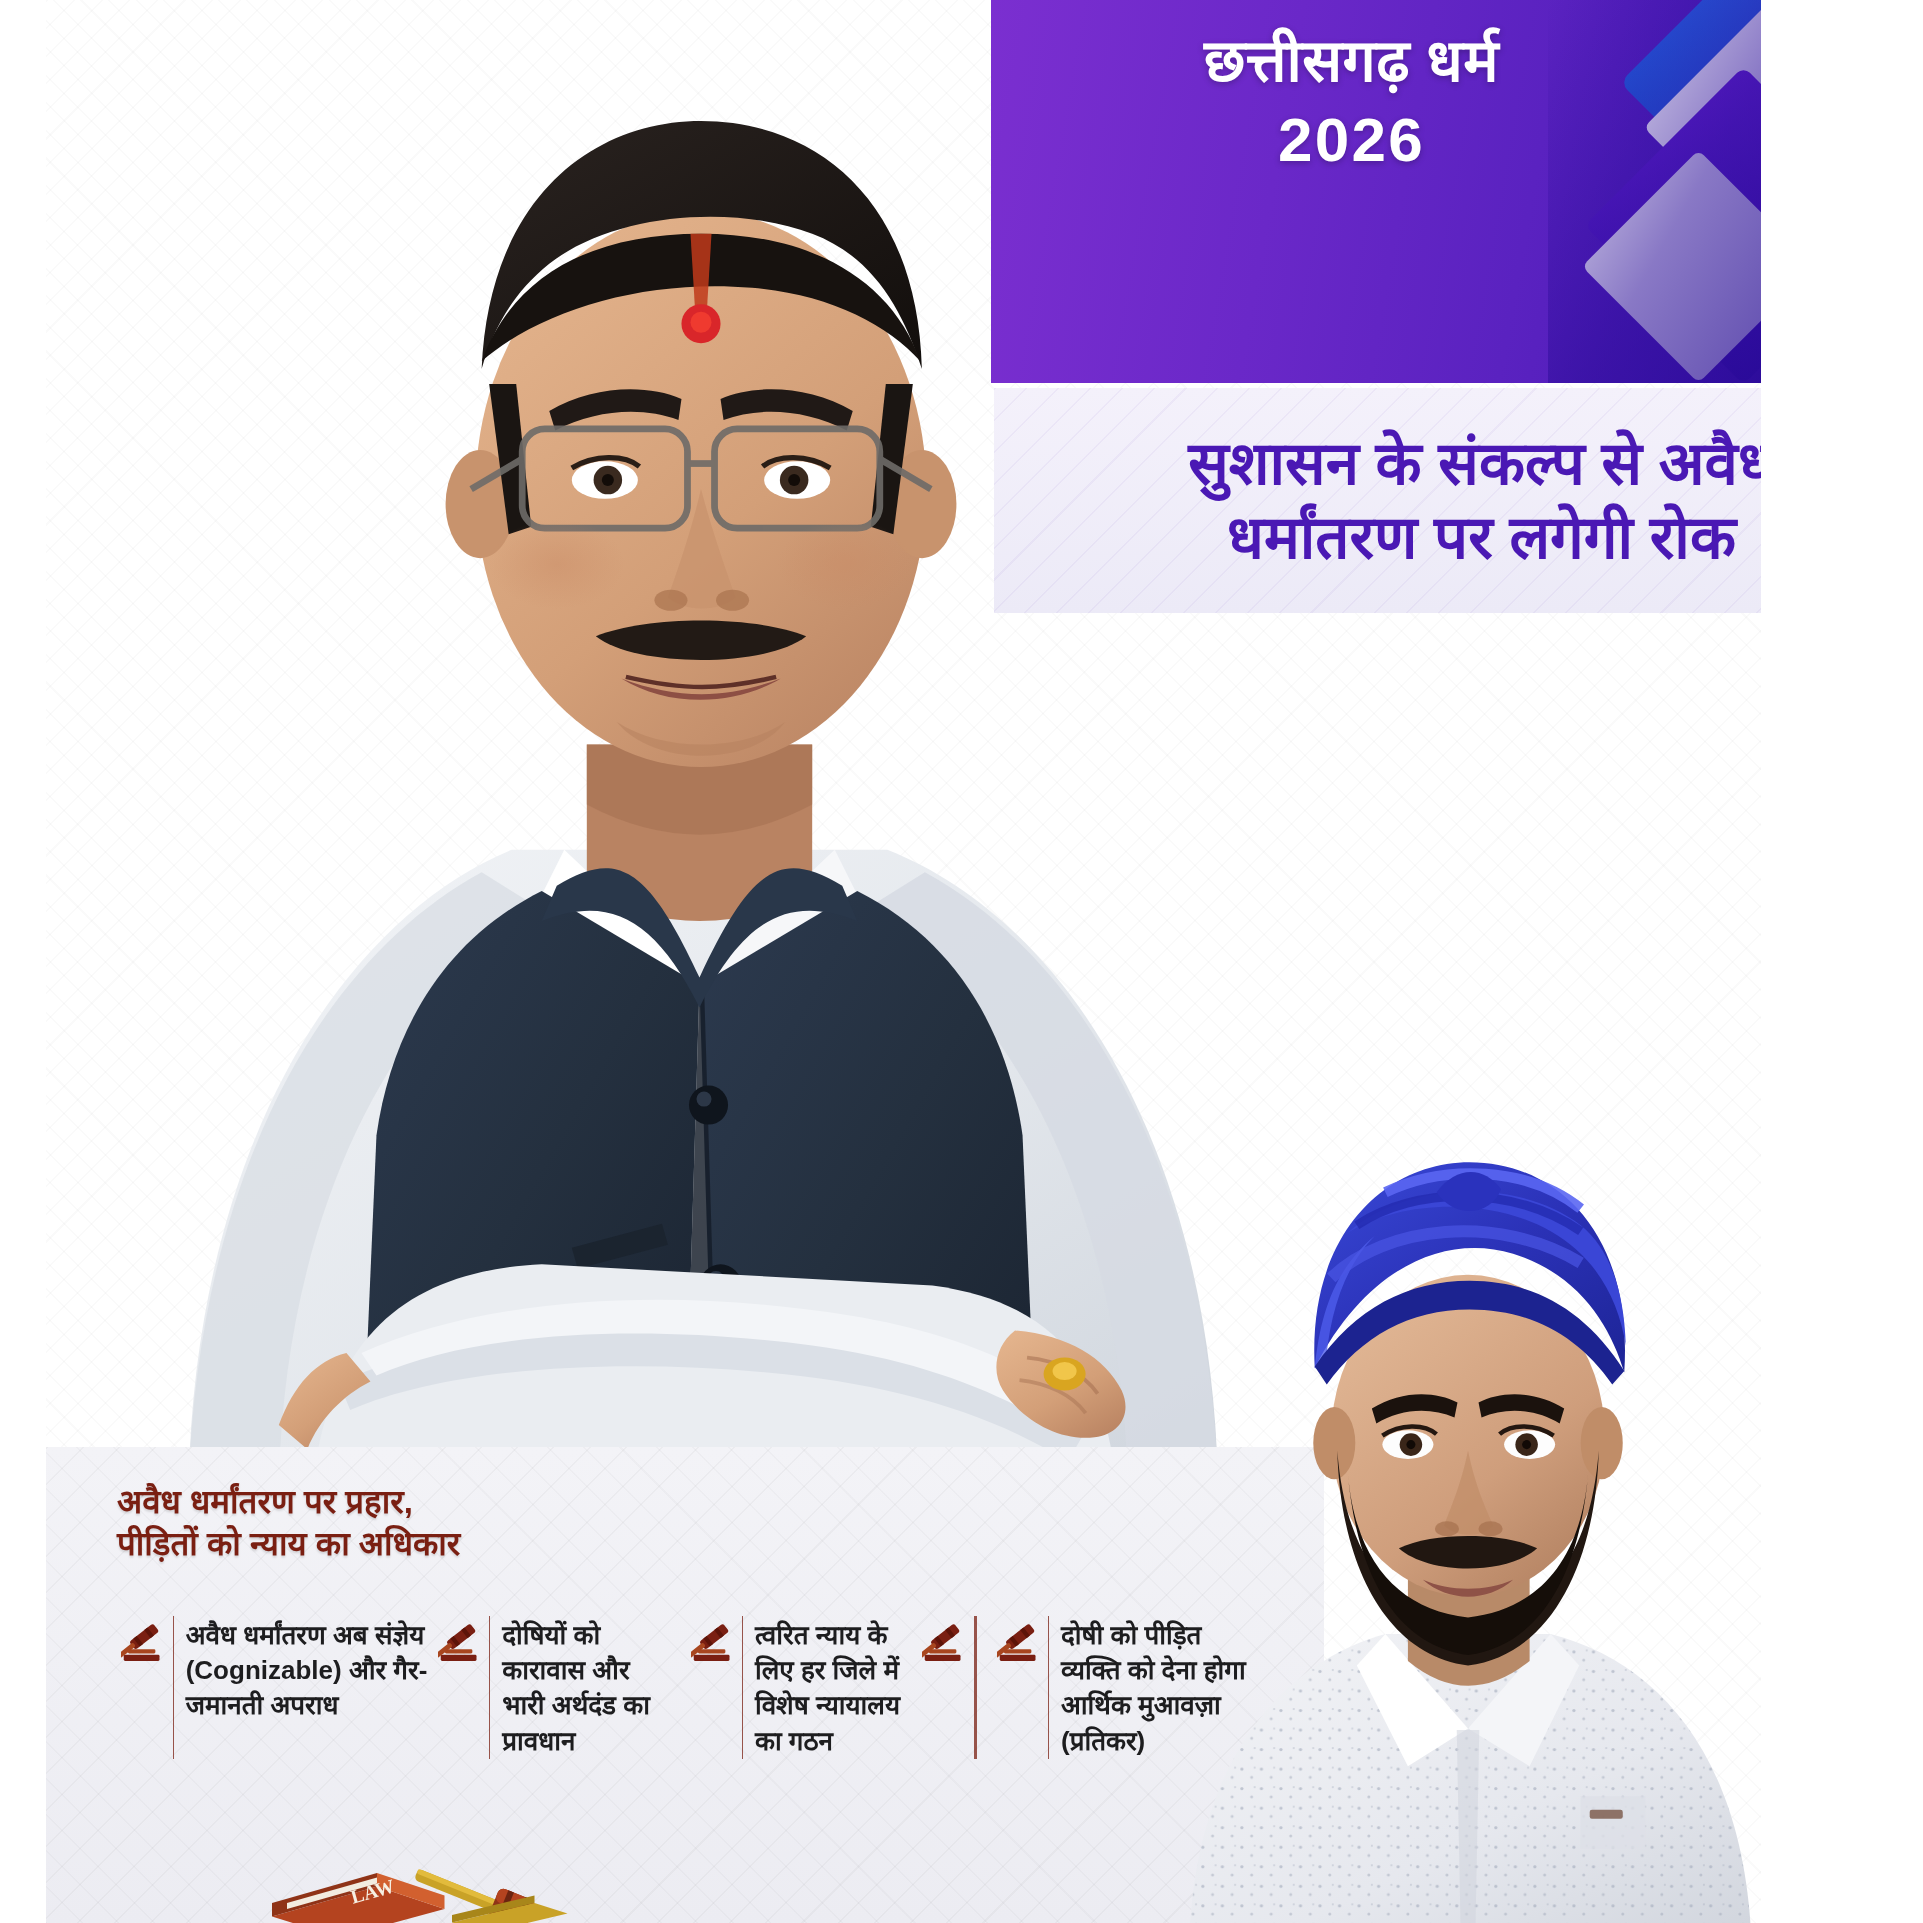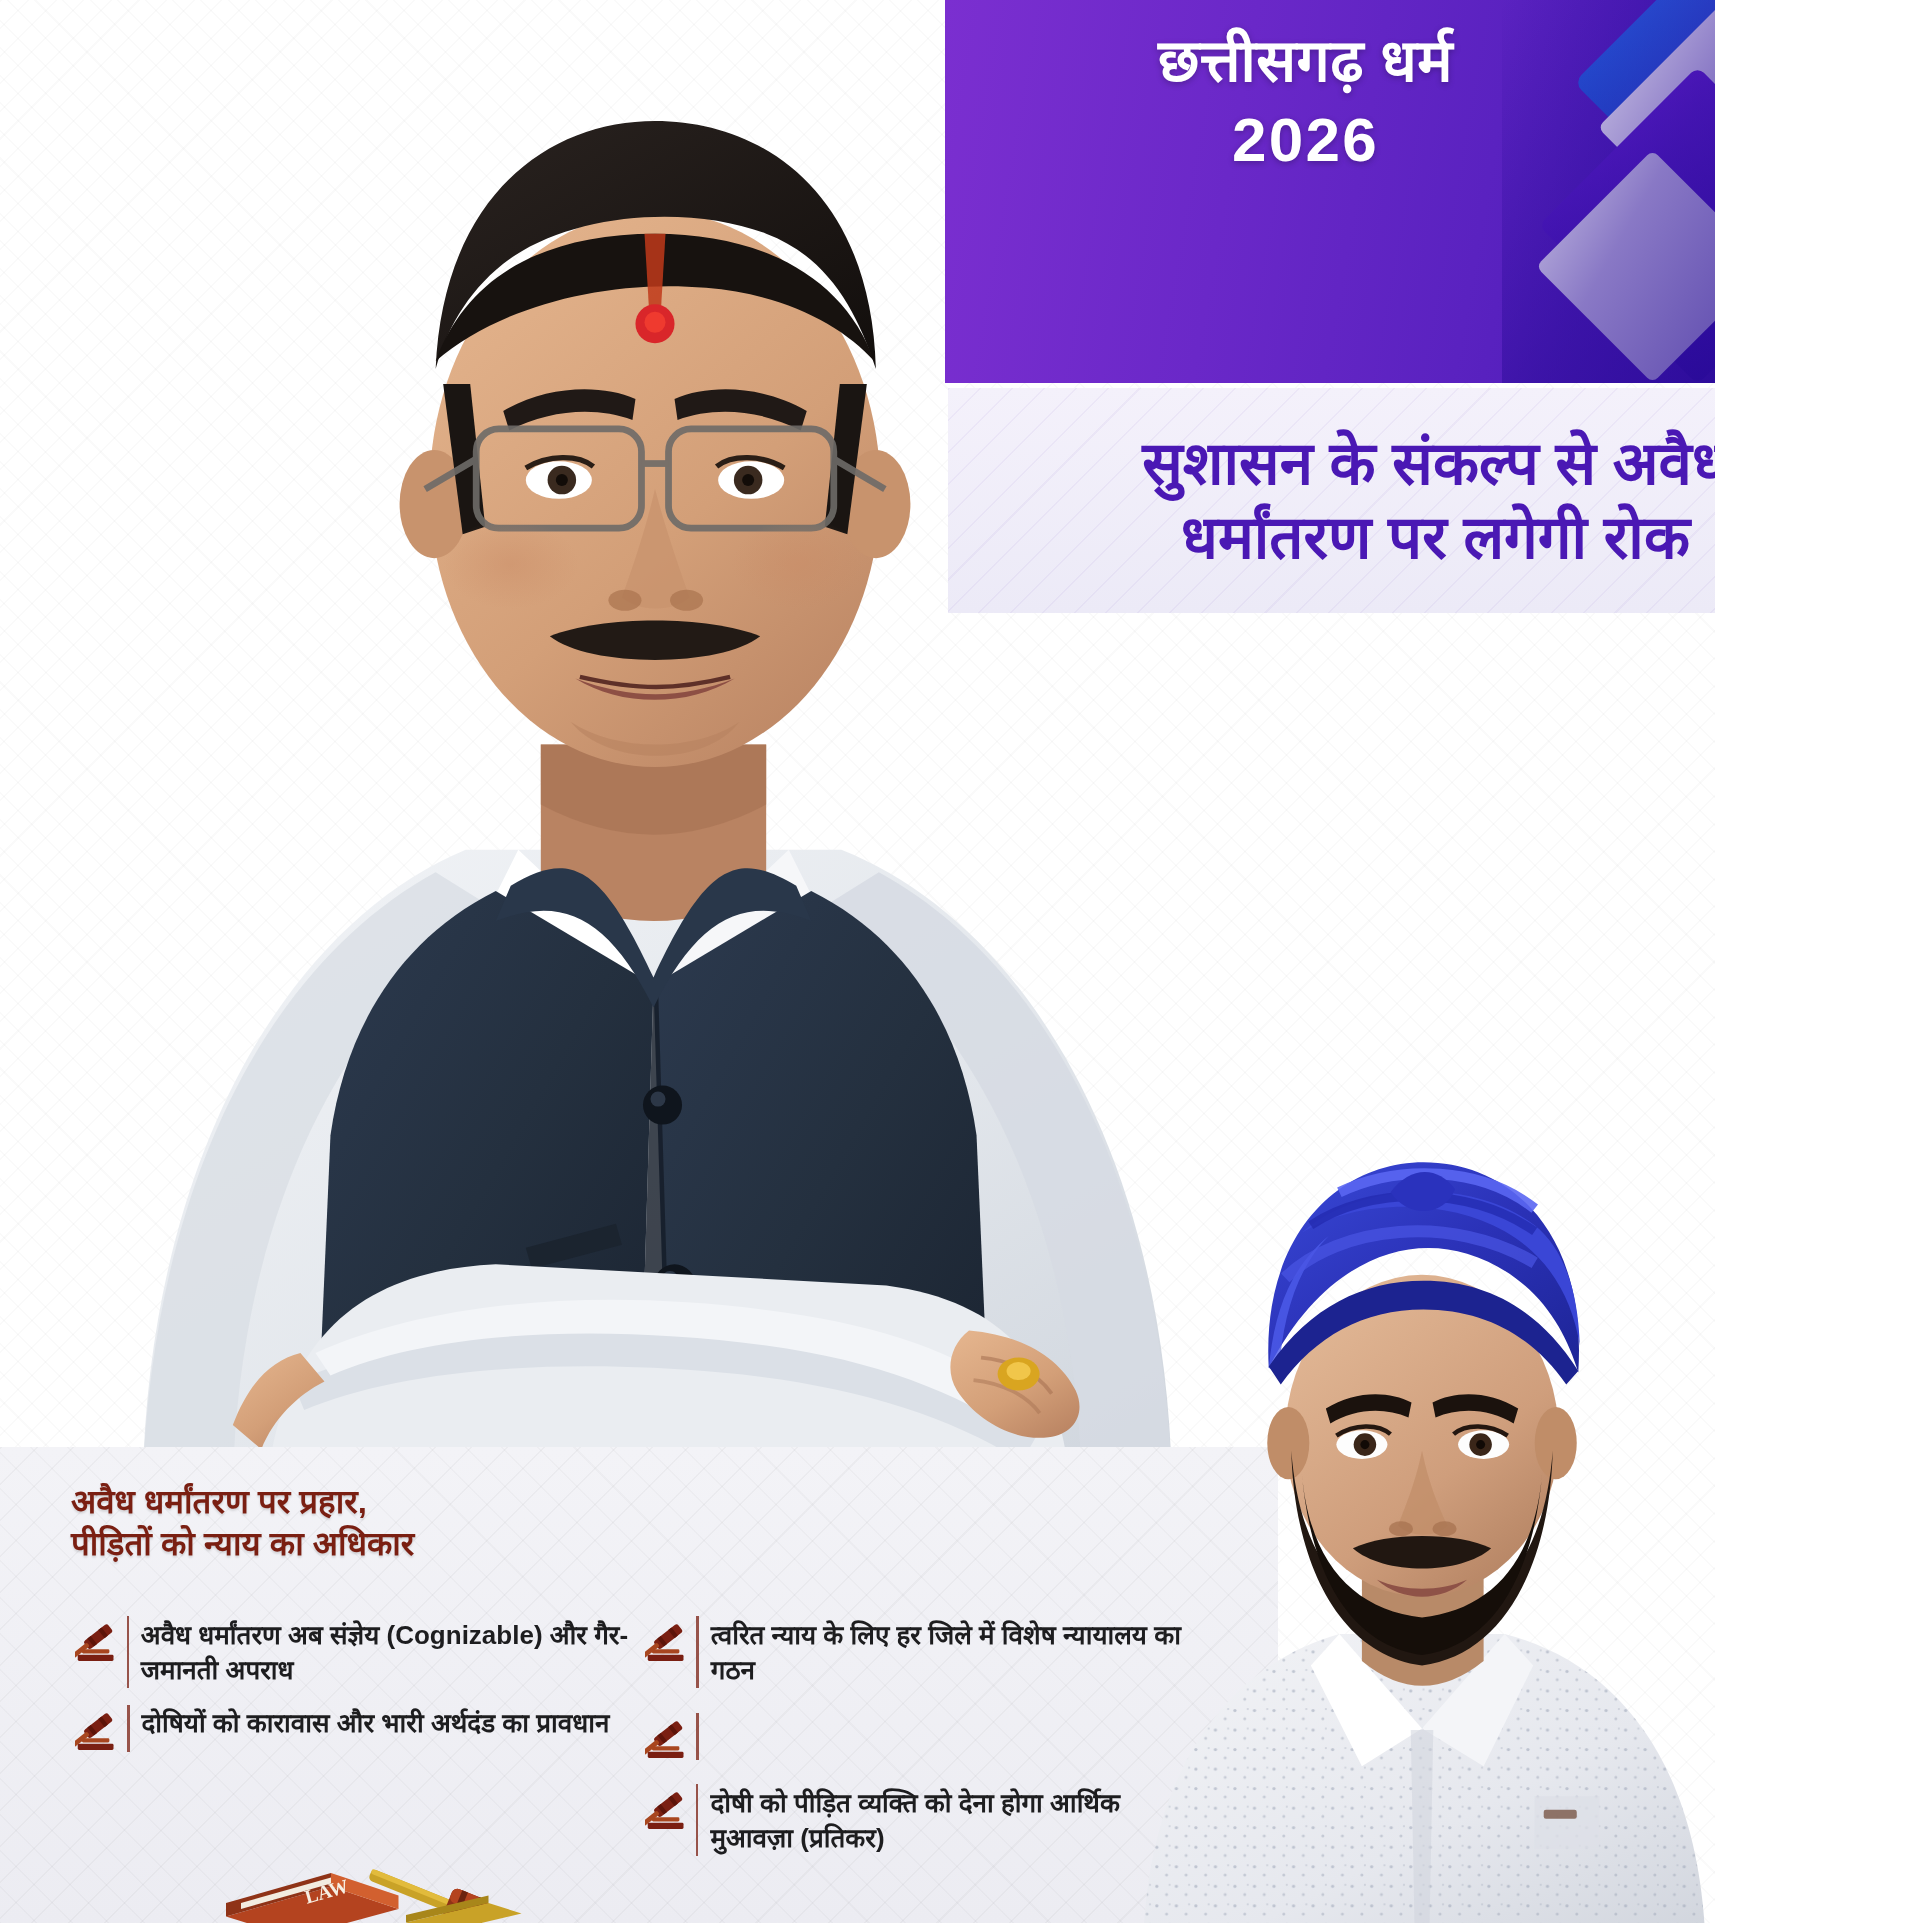--- a/index.html
+++ b/index.html
@@ -12,20 +12,21 @@
     height: 1924px;
     font-family: "Liberation Sans", sans-serif;
     overflow: hidden;
   }
   #poster {
     position: relative;
     width: 1715px;
     height: 1924px;
     background: #ffffff;
     overflow: hidden;
+    margin-left: 46px;
   }
 
   
   .bg-texture {
     position: absolute;
     inset: 0;
     background:
       repeating-linear-gradient(135deg, rgba(0,0,0,0.018) 0 1.5px, rgba(0,0,0,0) 1.5px 19.5px),
       repeating-linear-gradient(45deg, rgba(0,0,0,0.018) 0 1.5px, rgba(0,0,0,0) 1.5px 19.5px);
     pointer-events: none;
@@ -184,21 +185,20 @@
   .points {
     position: absolute;
     left: 75px;
     top: 169px;
     width: 1142px;
     display: flex;
     gap: 13.5px;
   }
   .col {
     display: flex;
-    flex-direction: column;
   }
   .col-left { width: 556px; }
   .col-right { width: 556px; gap: 8px; }
 
   .point {
     display: flex;
     align-items: flex-start;
     margin-bottom: 16.5px;
   }
   .gavel-icon {

